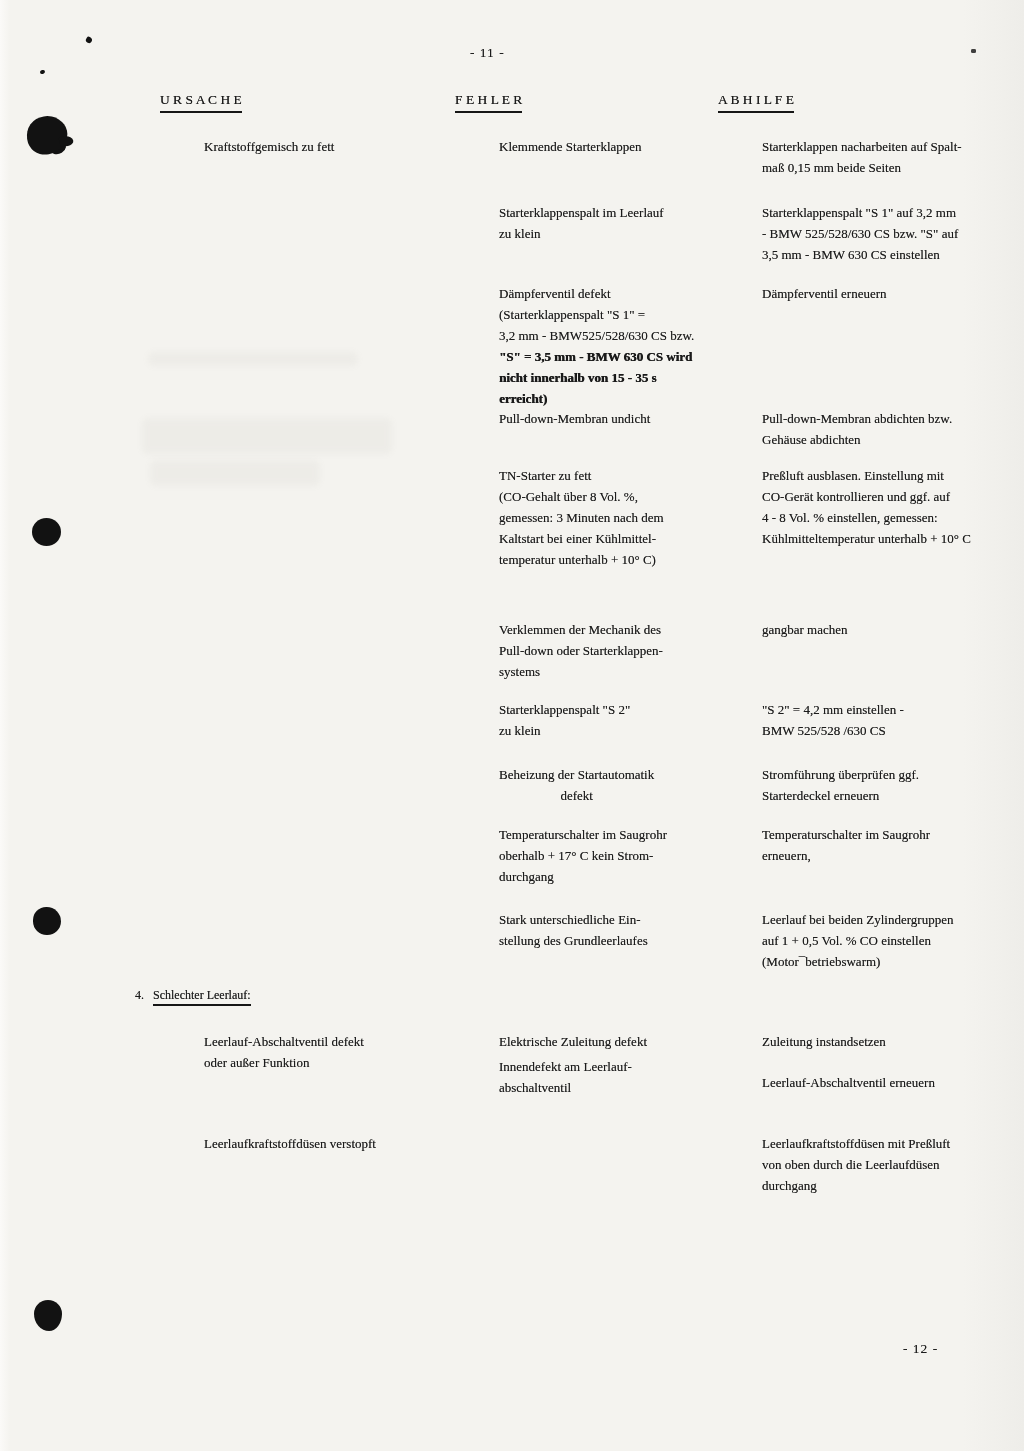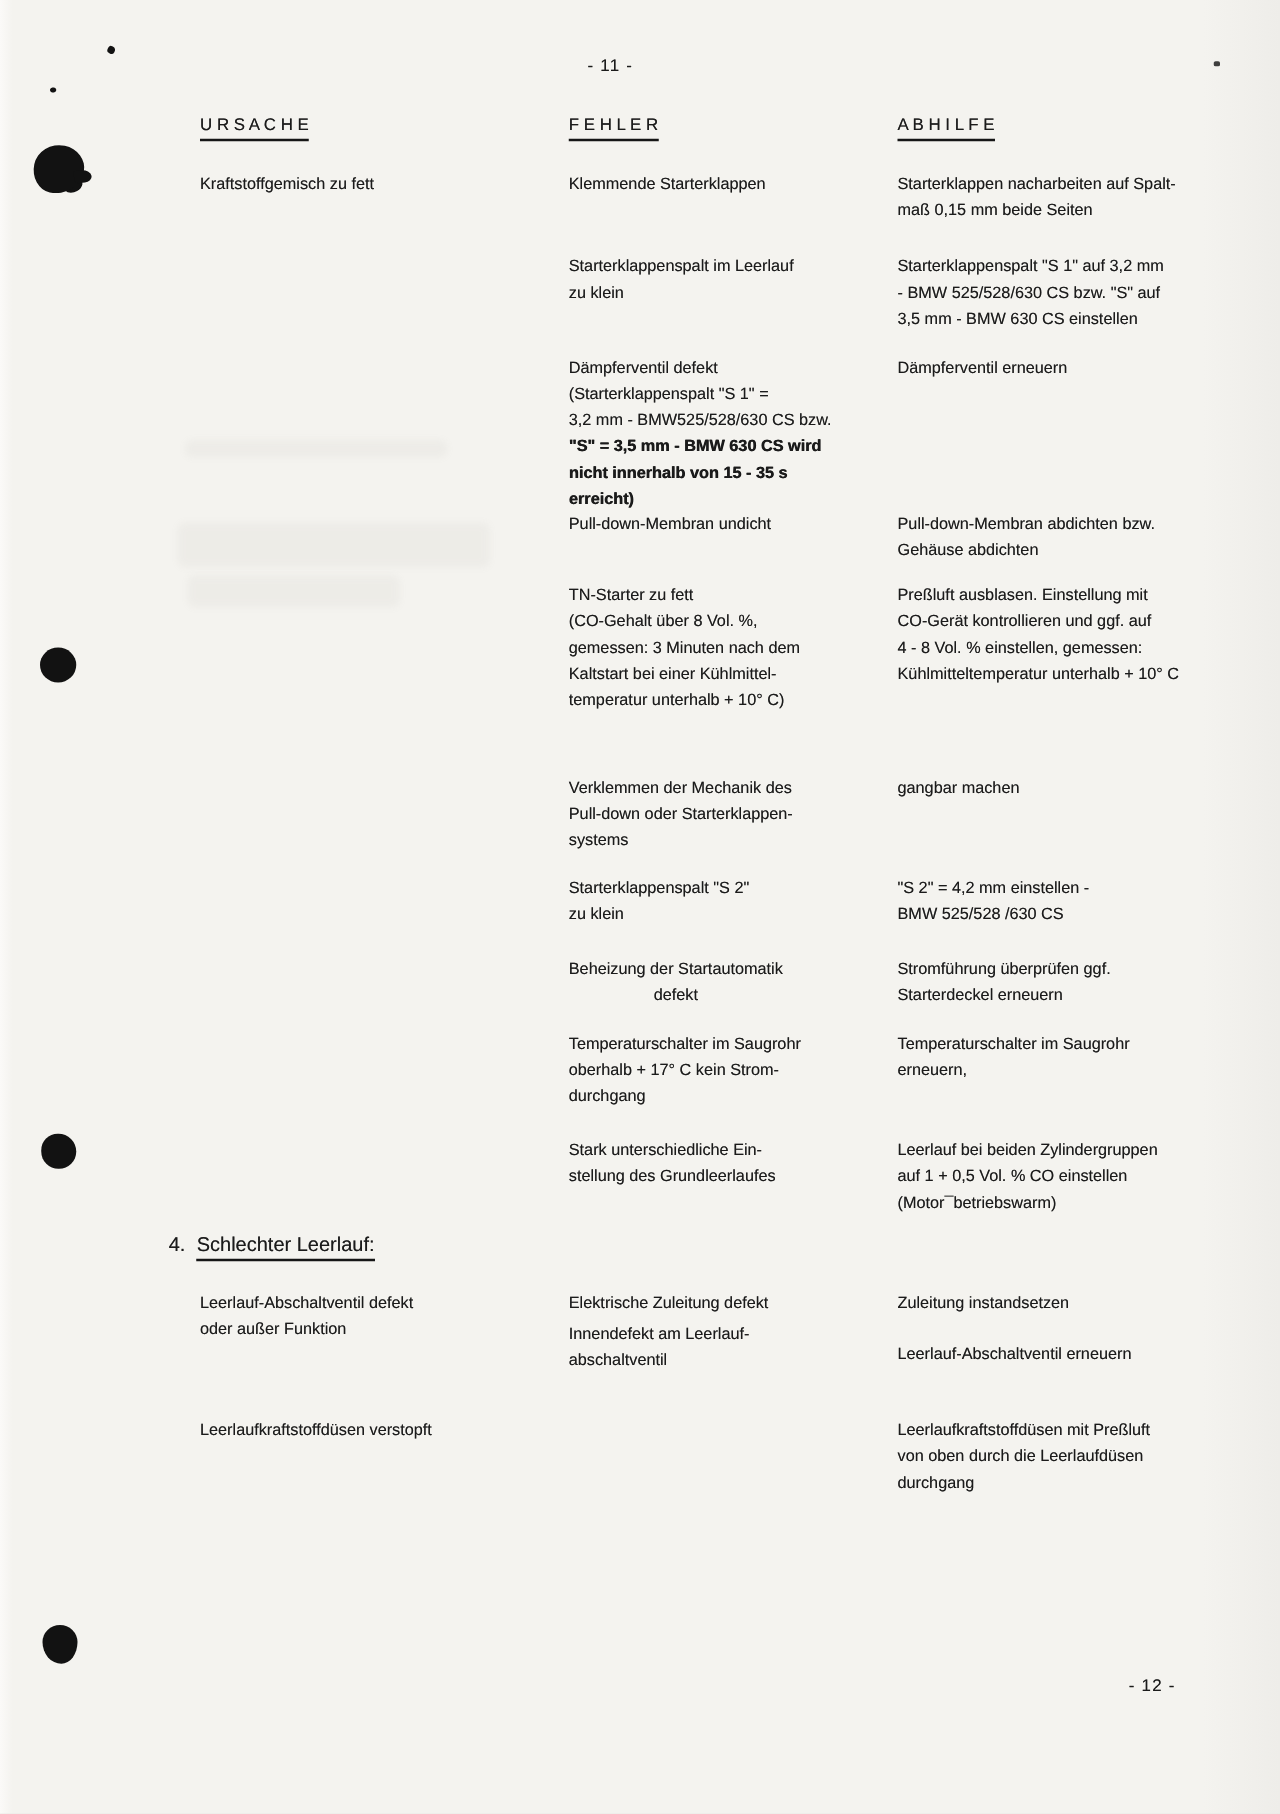--- a/index.html
+++ b/index.html
@@ -4,40 +4,40 @@
 <style>
   html,body { margin:0; padding:0; background:#d8d6d2; }
   .paper {
     position:relative;
     width:1024px; height:1451px;
     margin:0 auto;
     background:
       linear-gradient(90deg, #fbfaf8 0px, #f4f3ef 10px, #f4f3ef 94%, #eeede9 100%),
       #f4f3ef;
     overflow:hidden;
-    font-family:Liberation Sans, sans-serif;
+    font-family:Liberation Serif, serif;
     color:#1b1b1b;
   }
-  .cell { position:absolute; }
+  .cell { position:absolute;margin-left:44px; }
   .line {
     height:21px; line-height:21px;
     font-size:13px; white-space:pre;
     text-shadow:0 0 0.4px rgba(20,20,20,0.55);
   }
   .overstrike { font-weight:bold; text-shadow:0.4px 0 0 #111; }
   .col-header {
     position:absolute; top:92px;
     font-size:13.5px; line-height:16px;
     padding-bottom:3px;
     border-bottom:2px solid #161616;
     text-shadow:0 0 0.5px rgba(20,20,20,0.7);
   }
   .page-num { position:absolute; font-size:13.5px; letter-spacing:1px;
     text-shadow:0 0 0.5px rgba(20,20,20,0.6); }
-  .section-header { position:absolute; left:135px; top:988px; font-size:16px;
+  .section-header { position:absolute; left:135px; top:988px; font-size:12px;
     text-shadow:0 0 0.5px rgba(20,20,20,0.6); }
   .section-header .title { border-bottom:2px solid #161616; padding-bottom:2px; margin-left:9px; }
   .mark { position:absolute; background:#121212; }
   .punch-blob {
     left:27px; top:116px; width:40px; height:39px;
     border-radius:52% 48% 58% 42% / 50% 44% 56% 50%;
     transform:rotate(12deg);
     box-shadow:10px -6px 0 -14px #121212, 14px 10px 0 -13px #121212;
   }
   .punch-blob::after{

